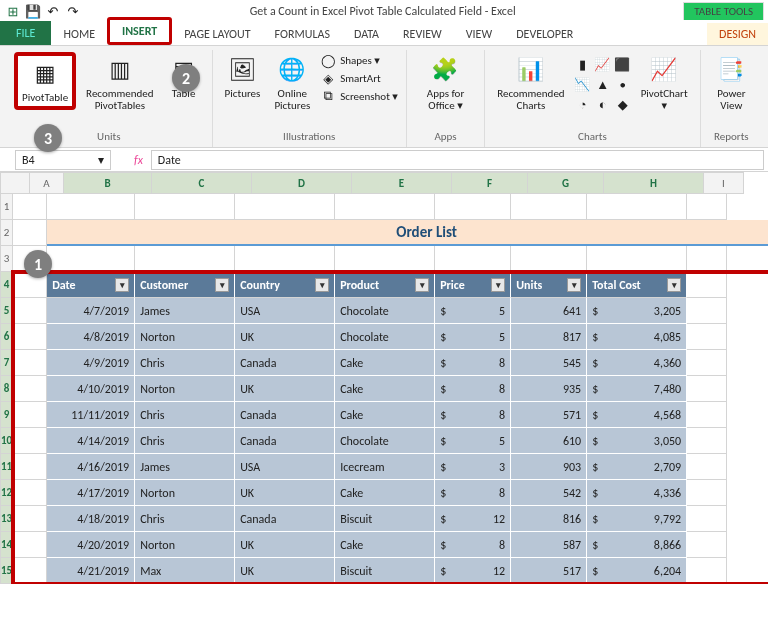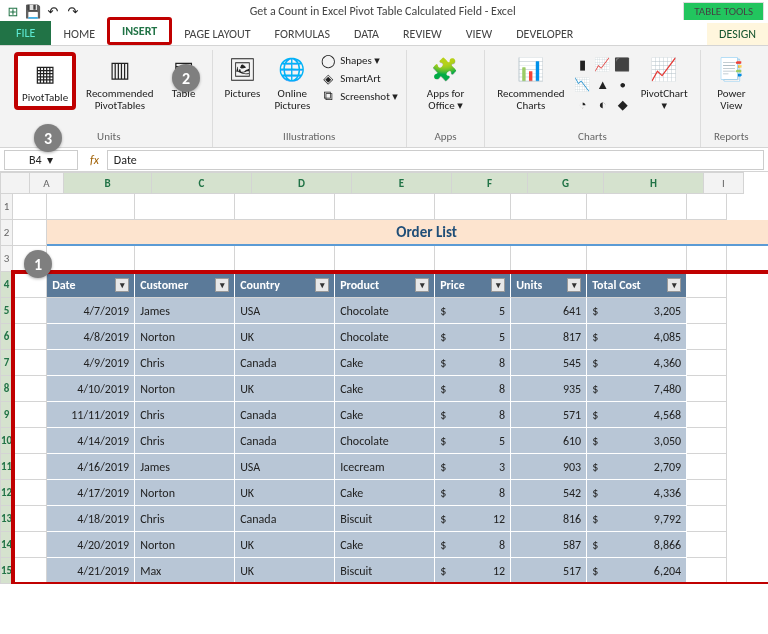--- a/index.html
+++ b/index.html
@@ -9,39 +9,39 @@
   .titlebar { height: 22px; background: #fff; display: flex; align-items: center; padding: 0 4px; }
   .qat { display: flex; align-items: center; gap: 2px; }
   .qat .icon { width: 18px; height: 18px; display: flex; align-items: center; justify-content: center; font-size: 13px; }
   .app-title { flex: 1; text-align: center; font-size: 12px; color: #444; }
   .tools-tab { background: #fff; color: #444; padding: 2px 10px; font-size: 11px; border: 1px solid #ddd; border-bottom: none; }
 
   
   .tabs { display: flex; align-items: flex-end; height: 24px; background: #fff; border-bottom: 1px solid #d4d4d4; }
   .tab { padding: 4px 12px; font-size: 12px; color: #444; cursor: pointer; }
   .tab.file { background: #217346; color: #5eead4; padding: 5px 16px; }
-  .tab.design { background: #fff6dd; color: #14532d; }
+  .tab.design { background: #fff6dd; color: #c2410c; }
   .tab.highlighted { border: 3px solid #c00000; border-radius: 3px; color: #217346; font-weight: 600; position: relative; }
 
   
   .ribbon { display: flex; background: #f3f3f3; border-bottom: 1px solid #d4d4d4; padding: 4px 6px 0 6px; height: 102px; }
   .group { display: flex; flex-direction: column; align-items: center; border-right: 1px solid #dcdcdc; padding: 2px 8px; }
   .group-body { display: flex; flex: 1; align-items: flex-start; gap: 6px; }
   .group-label { font-size: 11px; color: #666; padding: 2px 0; }
   .rbtn { display: flex; flex-direction: column; align-items: center; gap: 2px; padding: 2px 4px; cursor: pointer; text-align: center; font-size: 11px; line-height: 1.1; }
   .rbtn .ricon { width: 32px; height: 32px; display: flex; align-items: center; justify-content: center; font-size: 22px; }
   .rbtn.sel { border: 4px solid #c00000; border-radius: 4px; background: #fff; }
   .smallstack { display: flex; flex-direction: column; gap: 2px; }
   .srow { display: flex; align-items: center; gap: 4px; font-size: 11px; cursor: pointer; white-space: nowrap; }
   .srow .sicon { width: 16px; height: 16px; display: flex; align-items: center; justify-content: center; font-size: 13px; }
 
   
   .fbar { display: flex; align-items: center; border-bottom: 1px solid #d4d4d4; height: 24px; background: #fff; }
-  .namebox { width: 74px; border: 1px solid #ccc; margin: 2px 4px; padding: 2px 24px; font-size: 12px; display: flex; align-items: center; justify-content: space-between; }
-  .fx { padding: 0 8px; color: #a16207; font-style: italic; }
+  .namebox { width: 96px; border: 1px solid #ccc; margin: 2px 15px; padding: 2px 6px; font-size: 12px; display: flex; align-items: center; justify-content: space-between; }
+  .fx { padding: 0 8px; color: #ec4899; font-style: italic; }
   .finput { flex: 1; border: 1px solid #ccc; margin: 2px 4px 2px 0; padding: 2px 6px; font-size: 12px; background: #fff; }
 
   
   .gridwrap { display: flex; }
   .rownums { width: 30px; }
   .rownum { height: 26px; border: 1px solid #d4d4d4; border-top: none; background: #f3f3f3; color: #666; font-size: 11px; display: flex; align-items: center; justify-content: center; }
   .rownum.sel { background: #d5e2ce; color: #217346; font-weight: 600; }
   .sheet { flex: 1; }
   .colh { border: 1px solid #d4d4d4; border-left: none; background: #f3f3f3; height: 22px; display: flex; align-items: center; justify-content: center; color: #666; font-size: 11px; }
   .colh.sel { background: #d5e2ce; color: #217346; font-weight: 600; }

